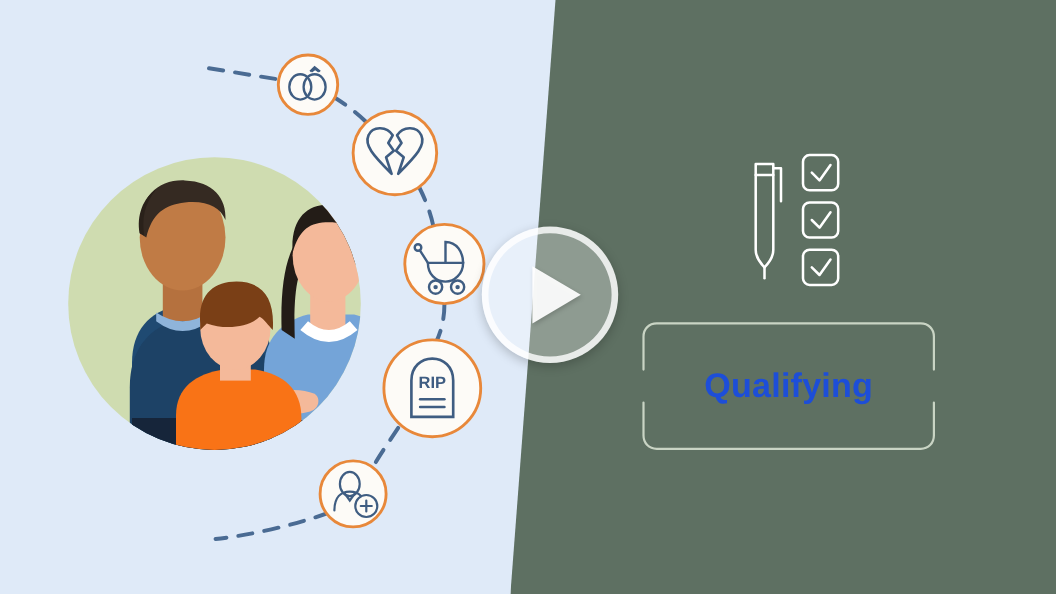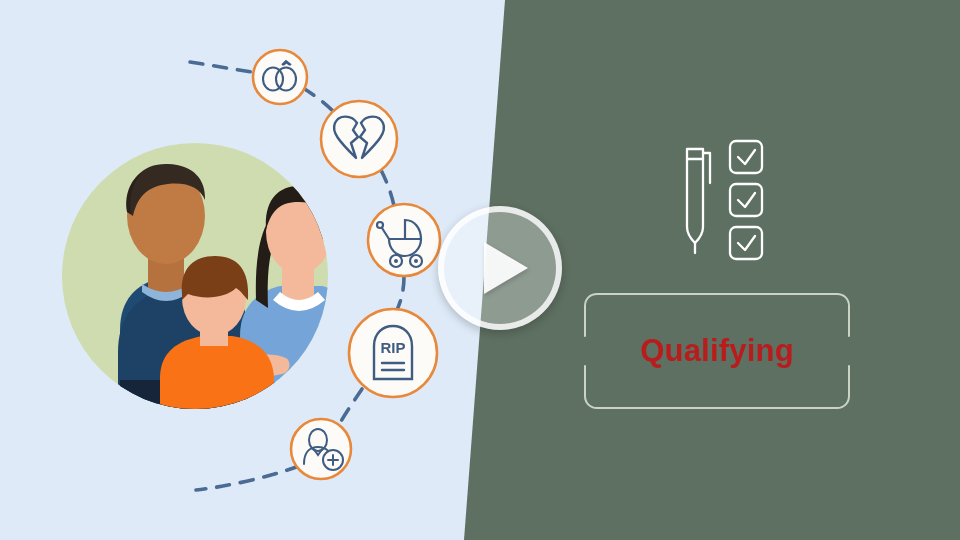--- a/index.html
+++ b/index.html
@@ -38,21 +38,21 @@
 
   
   .pen-check{position:absolute;left:660px;top:135px;width:130px;height:130px;}
   .title-box{
     position:absolute;left:583px;top:292px;width:268px;height:118px;
   }
   .title-box .frame{position:absolute;left:0;top:0;}
   .title-text{
     position:absolute;left:0;top:0;width:268px;height:118px;
     display:flex;flex-direction:column;align-items:center;justify-content:center;
-    color:#b91c1c;font-size:31px;font-weight:bold;line-height:1.30;
+    color:#1d4ed8;font-size:31px;font-weight:bold;line-height:1.30;
     letter-spacing:.2px;text-align:center;
   }
 </style>
 </head>
 <body>
 
 <div class="stage">
 
   <div class="bg-blue"></div>
   <div class="bg-green"></div>

